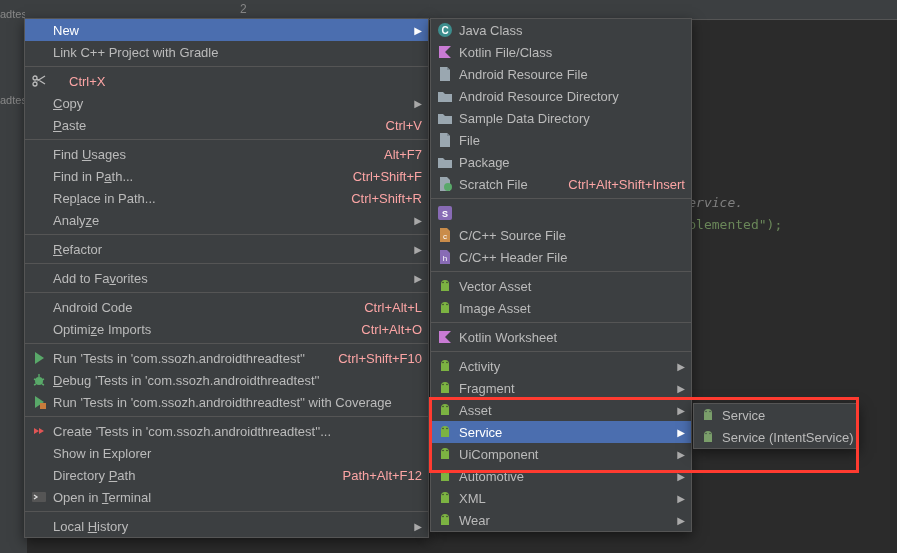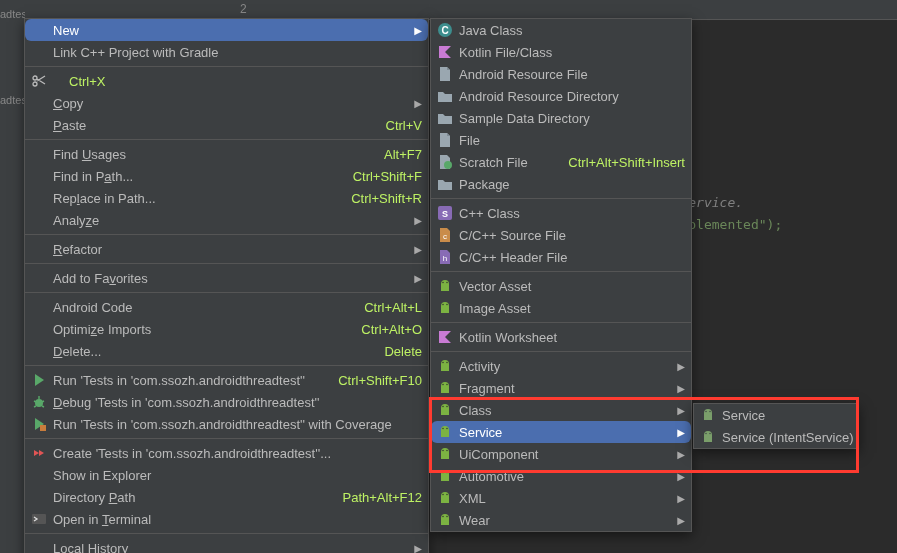--- a/index.html
+++ b/index.html
@@ -58,41 +58,40 @@
   background: #3c3f41;
   border: 1px solid #555;
   box-shadow: 0 4px 12px rgba(0,0,0,0.5);
 }
 .menu-row {
   display: flex;
   align-items: center;
   height: 22px;
   padding: 0 6px 0 4px;
   min-width: 0;
-  border-radius: 6px;
 }
 .menu-row.highlight {
   background: #4b6eaf;
   color: #fff;
 }
 .menu-row .icon {
   width: 20px;
   height: 16px;
   display: flex;
   align-items: center;
   justify-content: center;
   flex-shrink: 0;
 }
 .menu-row .label {
   flex: 1;
   padding-left: 4px;
   white-space: nowrap;
 }
 .menu-row .shortcut {
-  color: #bef264;
+  color: #fca5a5;
   padding-left: 20px;
   white-space: nowrap;
 }
 .menu-row .arrow {
   width: 12px;
   text-align: right;
   color: #aaa;
   font-size: 10px;
 }
 .menu-row.highlight .arrow,
@@ -203,25 +202,20 @@
     <div class="menu-row">
       <span class="icon"></span>
       <span class="label">Android Code</span>
       <span class="shortcut">Ctrl+Alt+L</span>
     </div>
     <div class="menu-row">
       <span class="icon"></span>
       <span class="label">Optimi<span class="u">z</span>e Imports</span>
       <span class="shortcut">Ctrl+Alt+O</span>
     </div>
-    <div class="menu-row">
-      <span class="icon"></span>
-      <span class="label"><span class="u">D</span>elete...</span>
-      <span class="shortcut">Delete</span>
-    </div>
     <div class="menu-sep"></div>
     <div class="menu-row">
       <span class="icon">
         <svg width="16" height="16" viewBox="0 0 16 16">
           <path d="M4 2l9 6-9 6z" fill="#59a869"></path>
         </svg>
       </span>
       <span class="label">Run 'Tests in 'com.ssozh.androidthreadtest''</span>
       <span class="shortcut">Ctrl+Shift+F10</span>
     </div>
@@ -325,44 +319,43 @@
         <svg width="16" height="16" viewBox="0 0 16 16">
           <path d="M3 1h7l3 3v11H3z" fill="#9aa7b0"></path>
           <path d="M10 1v3h3" fill="#7f8b94"></path>
         </svg>
       </span>
       <span class="label">File</span>
     </div>
     <div class="menu-row">
       <span class="icon">
         <svg width="16" height="16" viewBox="0 0 16 16">
+          <path d="M1 4h5l2 2h7v8H1z" fill="#9aa7b0"></path>
+        </svg>
+      </span>
+      <span class="label">Package</span>
+    </div>
+    <div class="menu-row">
+      <span class="icon">
+        <svg width="16" height="16" viewBox="0 0 16 16">
           <path d="M3 1h7l3 3v11H3z" fill="#9aa7b0"></path>
           <circle cx="11" cy="11" r="4" fill="#59a869"></circle>
         </svg>
       </span>
       <span class="label">Scratch File</span>
       <span class="shortcut">Ctrl+Alt+Shift+Insert</span>
     </div>
-    <div class="menu-row">
-      <span class="icon">
-        <svg width="16" height="16" viewBox="0 0 16 16">
-          <path d="M1 4h5l2 2h7v8H1z" fill="#9aa7b0"></path>
-        </svg>
-      </span>
-      <span class="label">Package</span>
-    </div>
     <div class="menu-sep"></div>
     <div class="menu-row">
       <span class="icon">
         <svg width="16" height="16" viewBox="0 0 16 16">
           <rect x="1" y="1" width="14" height="14" rx="2" fill="#886bb5"></rect>
           <text x="8" y="12" text-anchor="middle" font-size="9" fill="#fff" font-weight="bold">S</text>
         </svg>
       </span>
-      <span class="label">C++ Class</span>
     </div>
     <div class="menu-row">
       <span class="icon">
         <svg width="16" height="16" viewBox="0 0 16 16">
           <path d="M3 1h7l3 3v11H3z" fill="#c98c4a"></path>
           <text x="8" y="12" text-anchor="middle" font-size="8" fill="#fff">c</text>
         </svg>
       </span>
       <span class="label">C/C++ Source File</span>
     </div>
@@ -434,21 +427,21 @@
     </div>
     <div class="menu-row">
       <span class="icon">
         <svg width="16" height="16" viewBox="0 0 16 16">
           <path d="M4 6a4 4 0 0 1 8 0v1H4z" fill="#7cb342"></path>
           <rect x="4" y="7" width="8" height="6" fill="#7cb342"></rect>
           <circle cx="6" cy="4.5" r="0.7" fill="#2b2b2b"></circle>
           <circle cx="10" cy="4.5" r="0.7" fill="#2b2b2b"></circle>
         </svg>
       </span>
-      <span class="label">Class</span>
+      <span class="label">Asset</span>
       <span class="arrow">▶</span>
     </div>
     <div class="menu-row highlight">
       <span class="icon">
         <svg width="16" height="16" viewBox="0 0 16 16">
           <path d="M4 6a4 4 0 0 1 8 0v1H4z" fill="#7cb342"></path>
           <rect x="4" y="7" width="8" height="6" fill="#7cb342"></rect>
           <circle cx="6" cy="4.5" r="0.7" fill="#2b2b2b"></circle>
           <circle cx="10" cy="4.5" r="0.7" fill="#2b2b2b"></circle>
         </svg>

